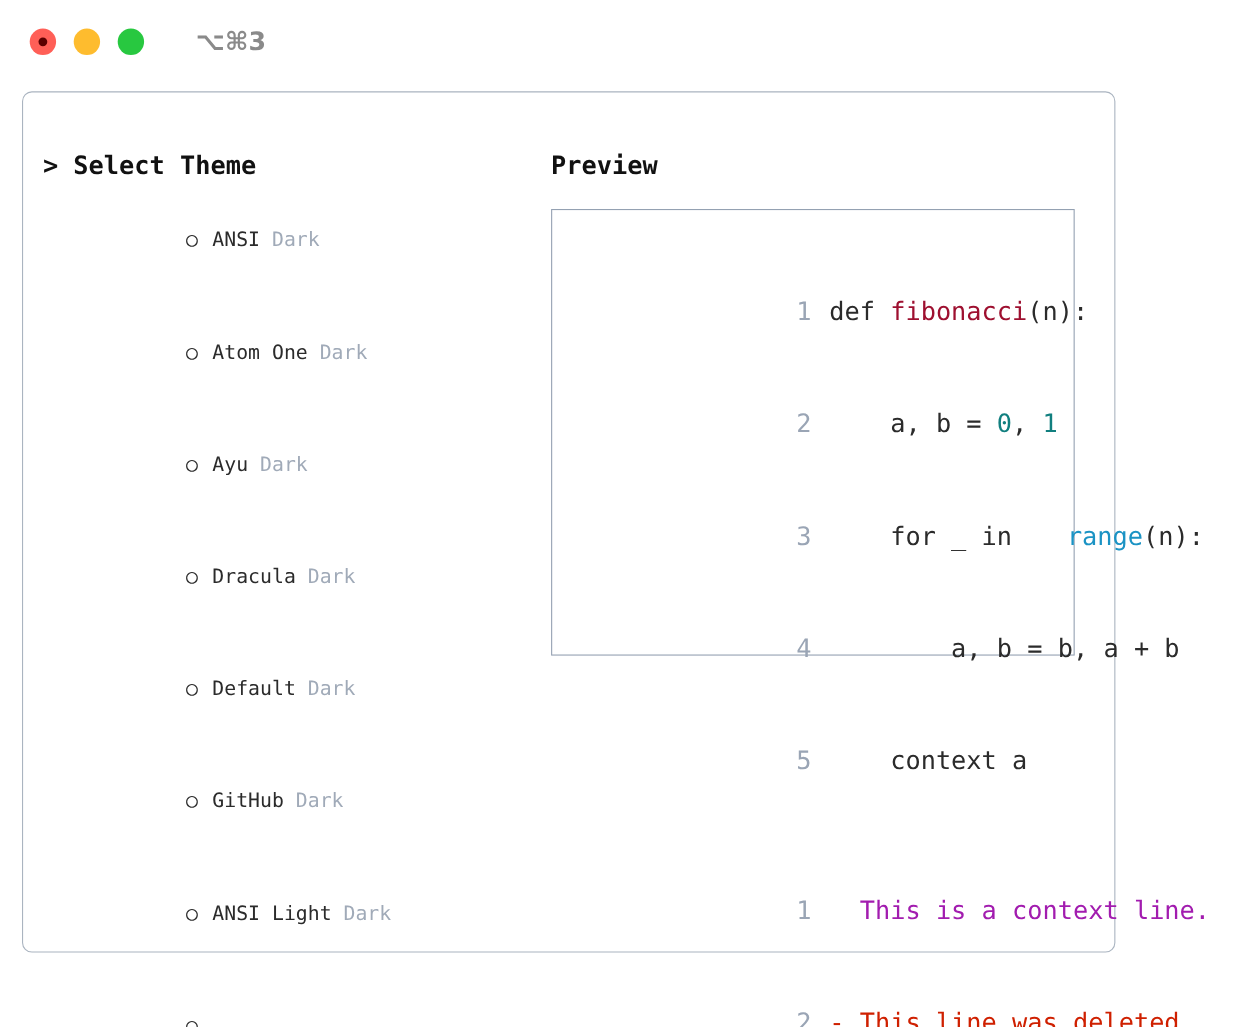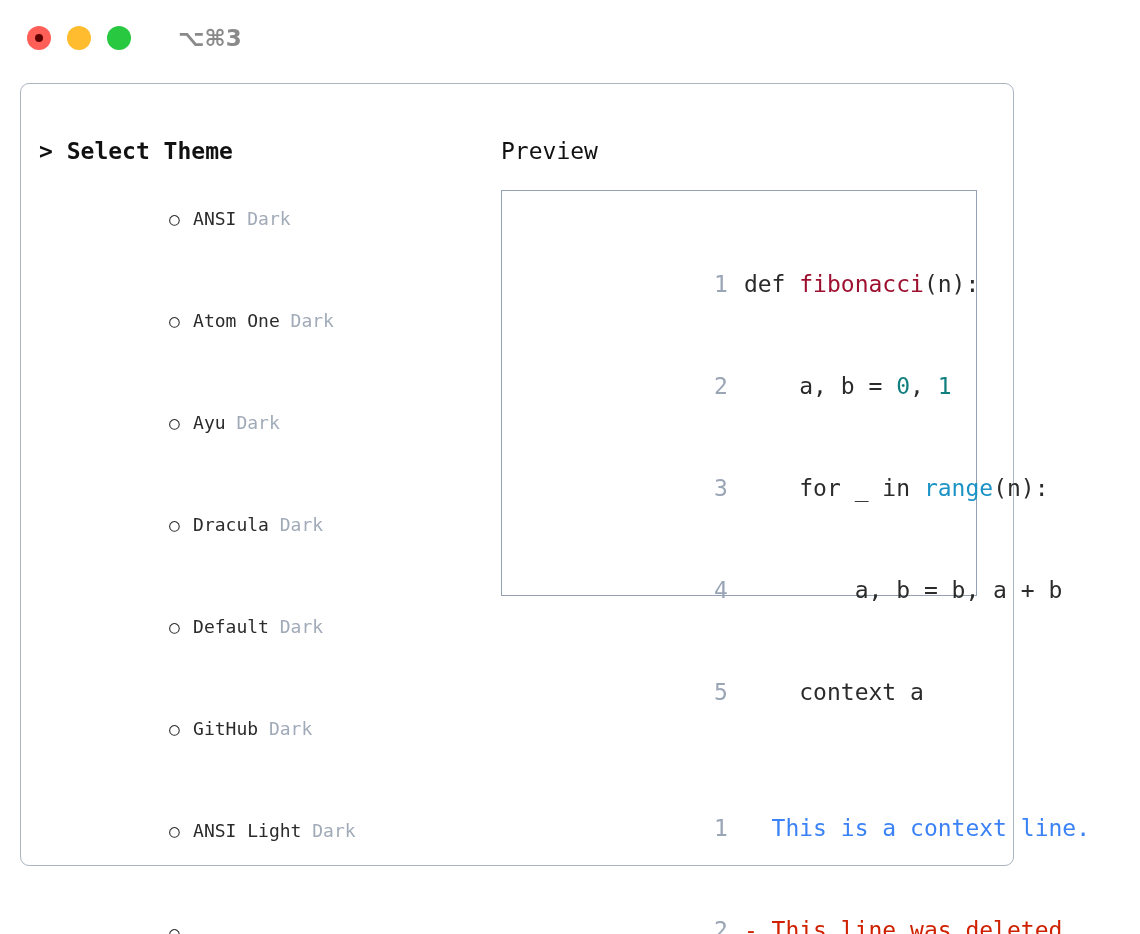--- a/index.html
+++ b/index.html
@@ -117,51 +117,51 @@
 
   
   .right-col {
     position: absolute;
     left: 480px;
     top: 50px;
     width: 500px;
   }
   .preview-title {
     font-size: 23px;
-    font-weight: 400;
+    font-weight: 700;
     color: #111111;
     line-height: 34px;
   }
   .preview-box {
     margin-top: 22px;
     width: 476px;
     height: 406px;
     border: 1.5px solid #94a1b2;
     box-sizing: border-box;
     background: #ffffff;
-    padding: 42px 0 0 18px;
+    padding: 42px 0 0 28px;
   }
   .code-line {
     font-size: 23px;
     line-height: 34px;
     white-space: pre;
     color: #2b2b2b;
   }
   .lineno {
     display: inline-block;
     width: 30px;
     color: #9aa5b5;
   }
   .tok-fn   { color: #9e1030; }
   .tok-num  { color: #117f7f; }
-  .tok-call { color: #1b93c4; }
+  .tok-call { color: #1b93c4; margin-left: 36px; }
   .tok-plain{ color: #2b2b2b; }
 
   .diff-gap { height: 34px; }
-  .diff-context { color: #3b82f6; margin-top: 32px; }
+  .diff-context { color: #a21caf; margin-top: 32px; }
   .diff-del { color: #cf2000; }
 </style>
 </head>
 <body>
 
 <div class="window">
 
   <div class="titlebar">
     <div class="lights">
       <span class="light red">

